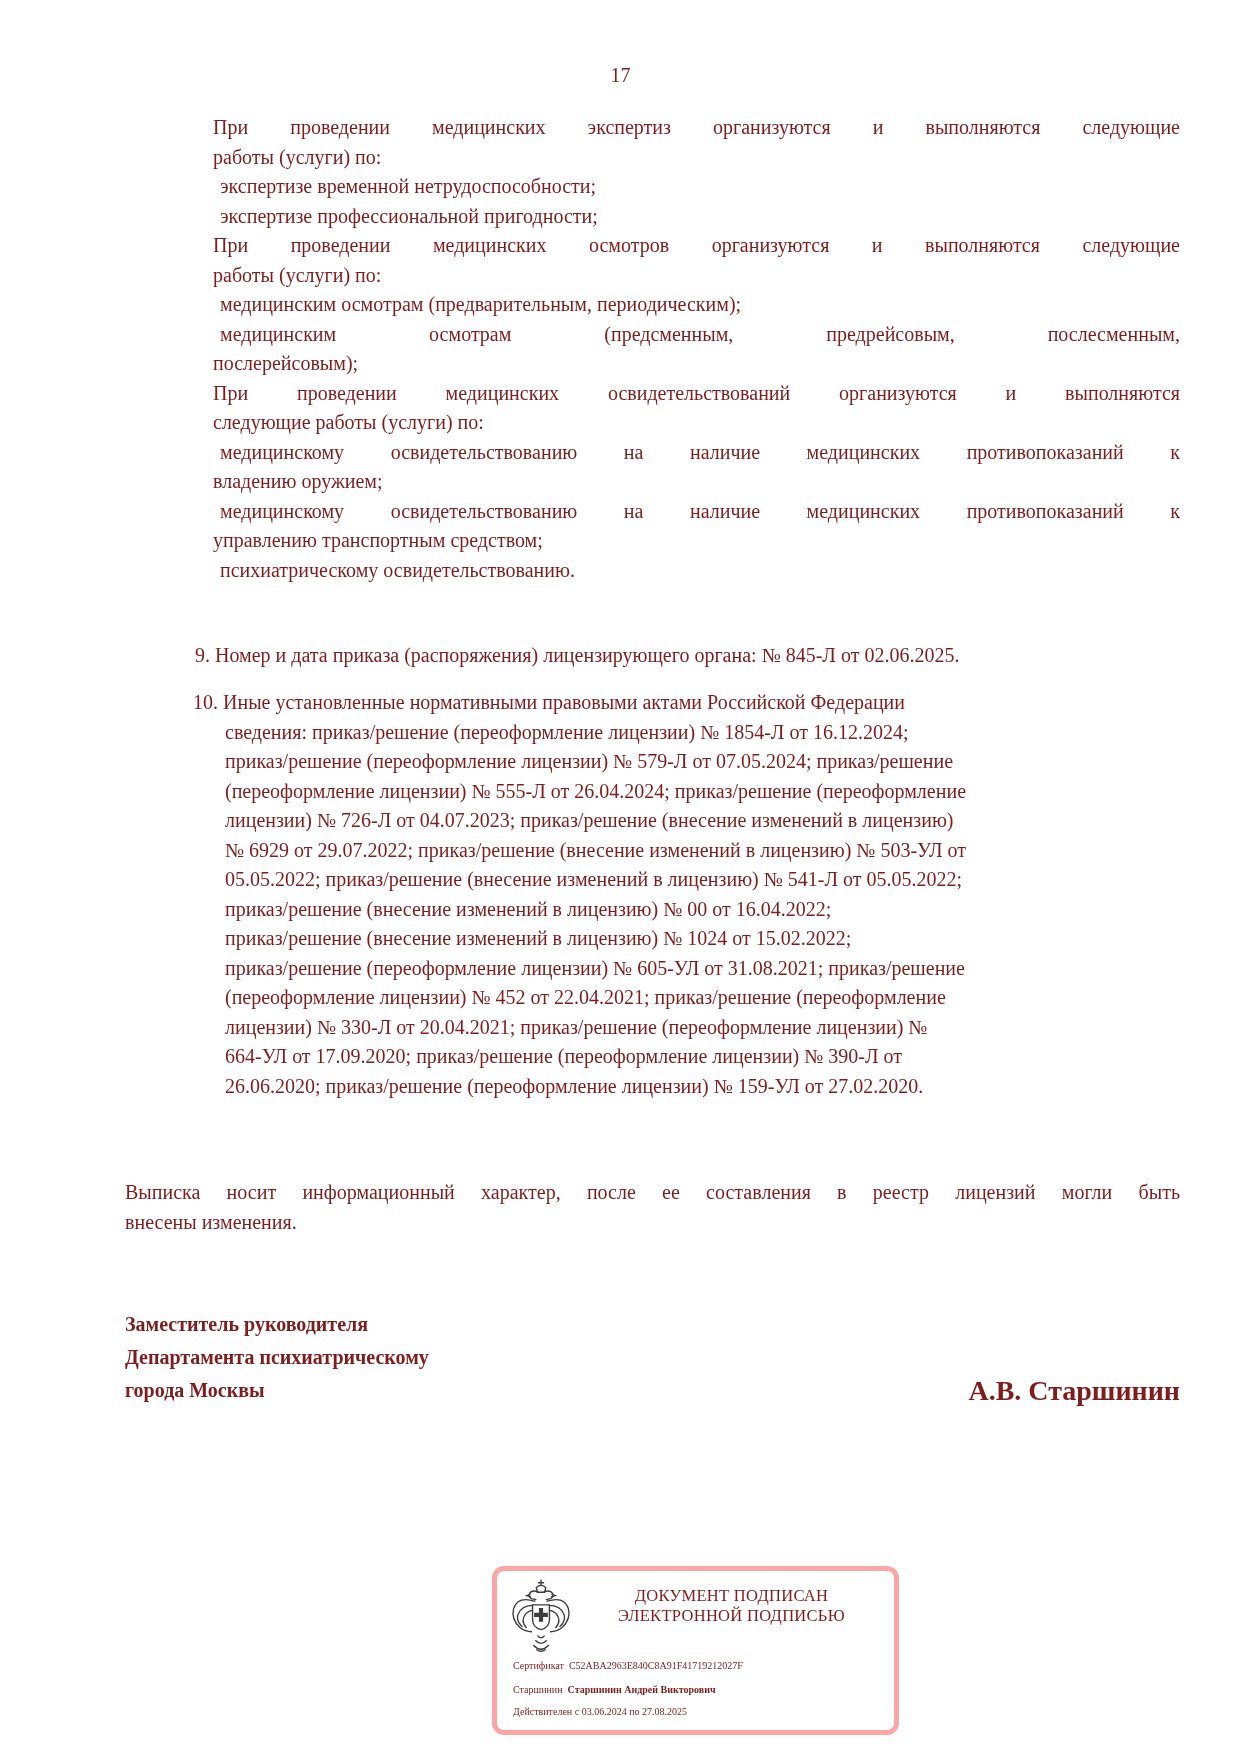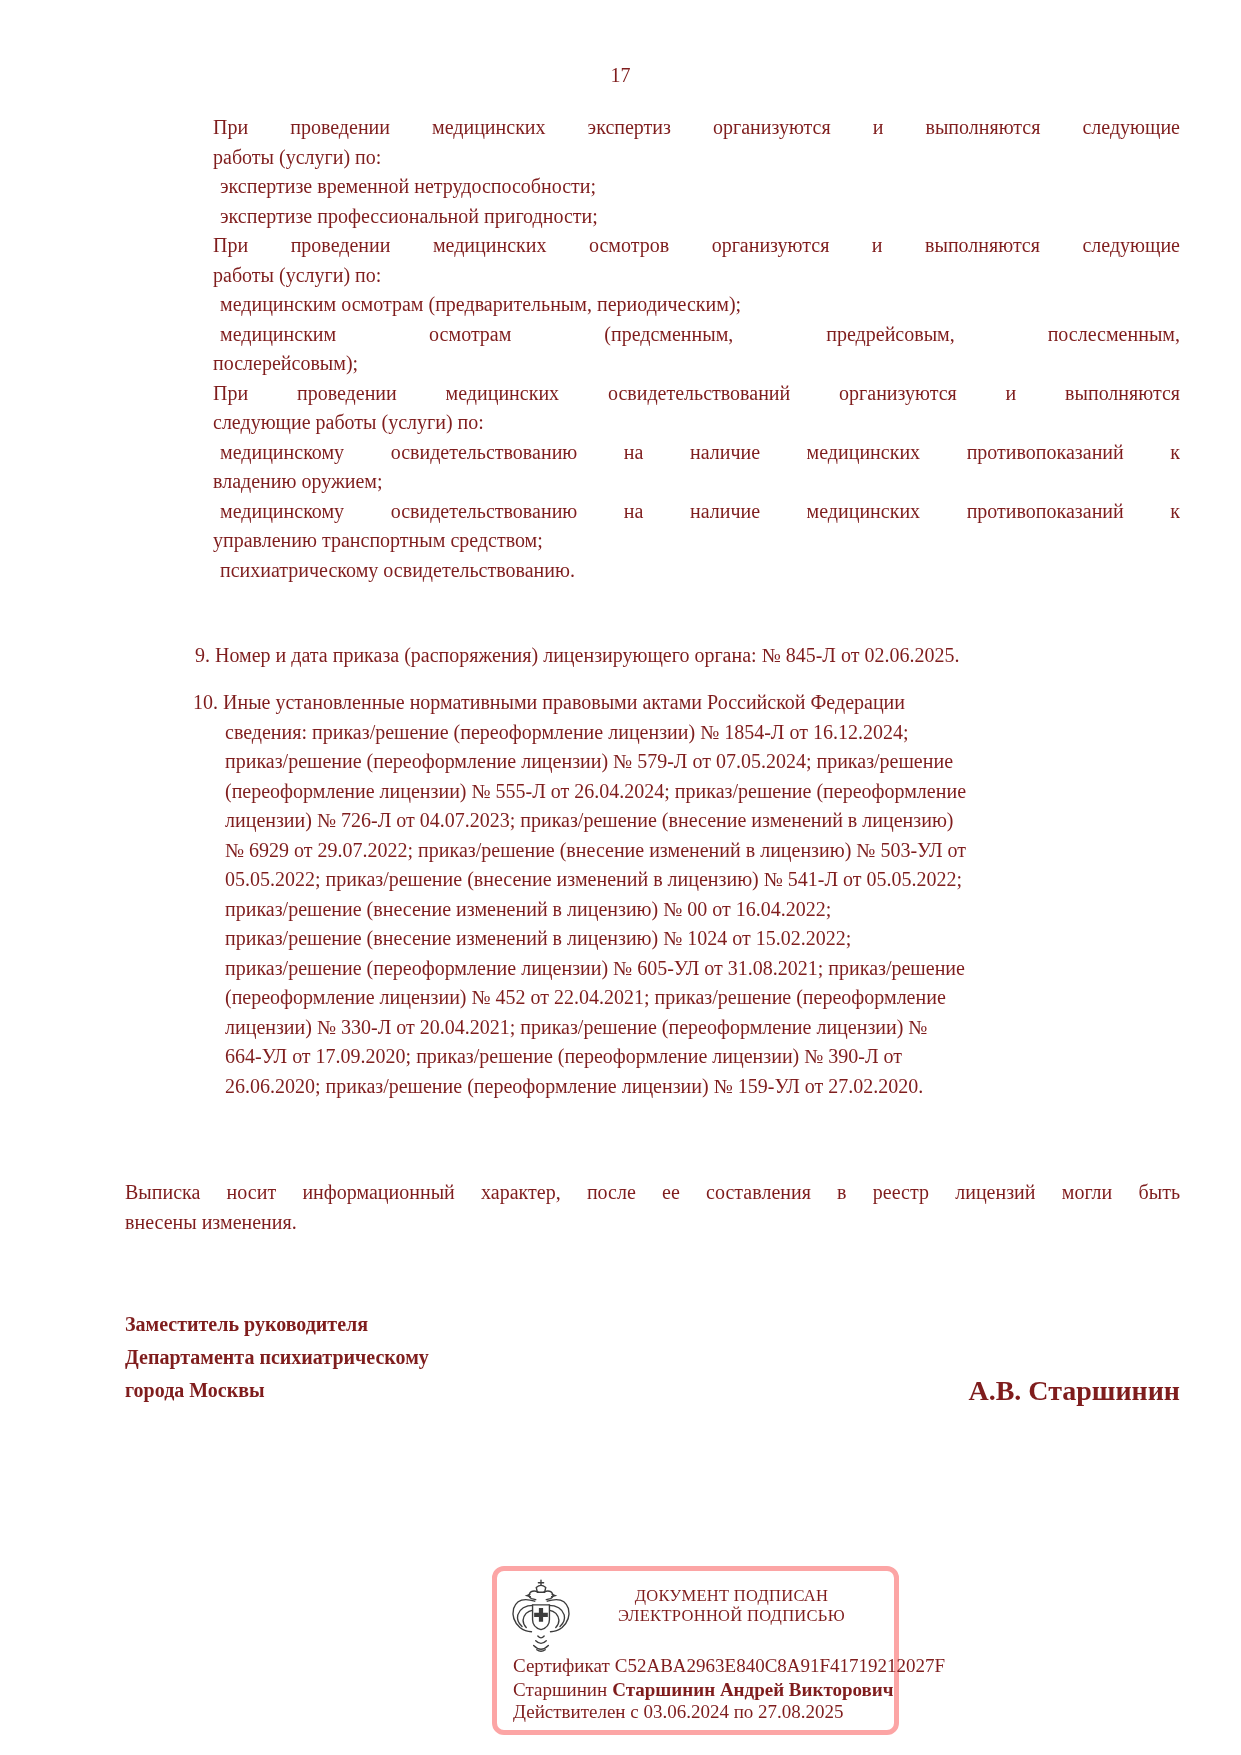--- a/index.html
+++ b/index.html
@@ -36,21 +36,21 @@
   }
   .stamp{
     position:absolute;left:460px;top:1566px;width:407px;height:169px;
     border:5px solid #fca5a5;border-radius:12px;background:#fff;box-sizing:border-box;margin-left:32px;
   }
   .stamp-emblem{position:absolute;left:12px;top:7px;width:64px;height:78px;}
   .stamp-title{
     position:absolute;left:80px;right:8px;top:15px;
     text-align:center;font-size:16.5px;line-height:20px;letter-spacing:.3px;
   }
-  .stamp-line{position:absolute;left:16px;right:8px;font-size:19px;line-height:18px;white-space:nowrap;}
+  .stamp-line{position:absolute;left:16px;right:8px;font-size:10px;line-height:18px;white-space:nowrap;}
   .cert{top:86px;}
   .owner{top:110px;}
   .valid{top:132px;}
   .lbl{margin-right:5px;}
   .bold{font-weight:bold;}
 </style>
 </head>
 <body>
 
 <div class="page">

